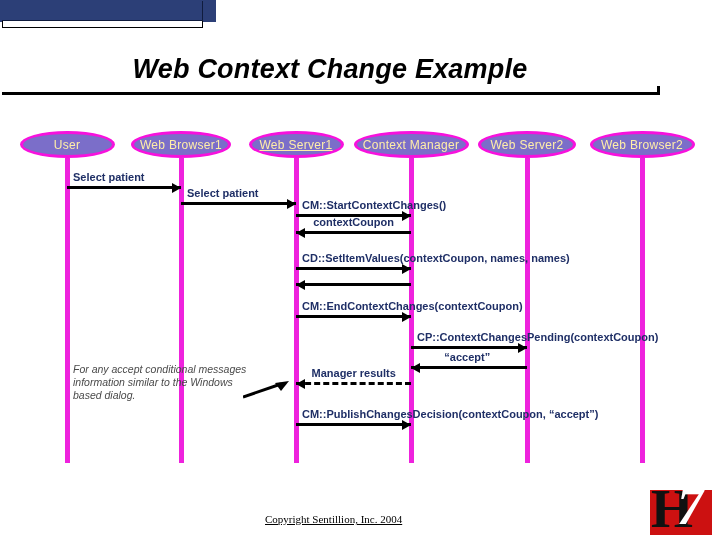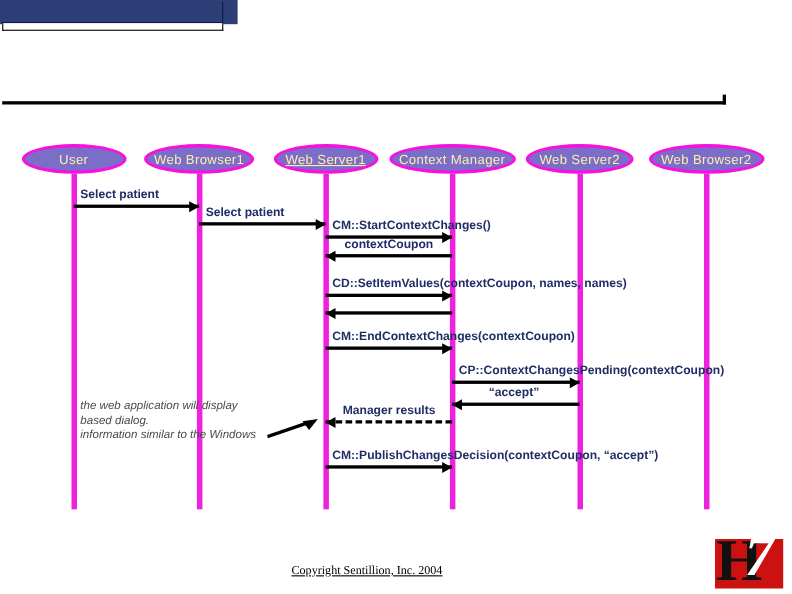--- a/index.html
+++ b/index.html
@@ -196,20 +196,21 @@
 </head>
 <body>
 
 <div id="slide">
 
   <div class="topbar-outer">
     <div class="topbar-inner"></div>
   </div>
   <div class="topbar-underline"></div>
 
+  <div class="title">Web Context Change Example</div>
   <div class="title-rule"></div>
   <div class="title-rule-tick"></div>
 
   <div id="lifelines">
       <div class="lifeline" style="left: 65px; top: 158px; height: 305px;"></div>
       <div class="lifeline" style="left: 179px; top: 158px; height: 305px;"></div>
       <div class="lifeline" style="left: 294px; top: 158px; height: 305px;"></div>
       <div class="lifeline" style="left: 409px; top: 158px; height: 305px;"></div>
       <div class="lifeline" style="left: 525px; top: 158px; height: 305px;"></div>
       <div class="lifeline" style="left: 640px; top: 158px; height: 305px;"></div>
@@ -251,23 +252,23 @@
       <div class="msg-label" style="top: 351px; left: 465px; transform: translateX(-45%);">“accept”</div>
       <div class="msg-line dashed" style="left: 296px; top: 382px; width: 115px;"></div>
       <div class="arrowhead left" style="top: 378.5px; left: 296px;"></div>
       <div class="msg-label" style="top: 367px; left: 349.5px; transform: translateX(-45%);">Manager results</div>
       <div class="msg-line" style="left: 296px; top: 423px; width: 115px;"></div>
       <div class="arrowhead right" style="top: 419.5px; left: 402px;"></div>
       <div class="msg-label" style="top: 408px; left: 302px;">CM::PublishChangesDecision(contextCoupon, “accept”)</div>
     </div>
 
   <div class="note-text" id="note-text" style="left: 73px; top: 363px;">
-      <div>the web application will display</div>
+      <div>For any accept conditional messages</div>
+      <div>information similar to the Windows</div>
       <div>based dialog.</div>
-      <div>information similar to the Windows</div>
     </div>
   <svg class="note-pointer" viewBox="0 0 46 18">
     <line x1="0" y1="16" x2="38" y2="3" stroke="#000000" stroke-width="3"></line>
     <polygon points="46,0 32,2 38,10" fill="#000000"></polygon>
   </svg>
 
   <div class="copyright">Copyright Sentillion, Inc. 2004</div>
   <div class="hl7-logo">
     <span class="hl7-h">H</span>
     <span class="hl7-7">7</span>

